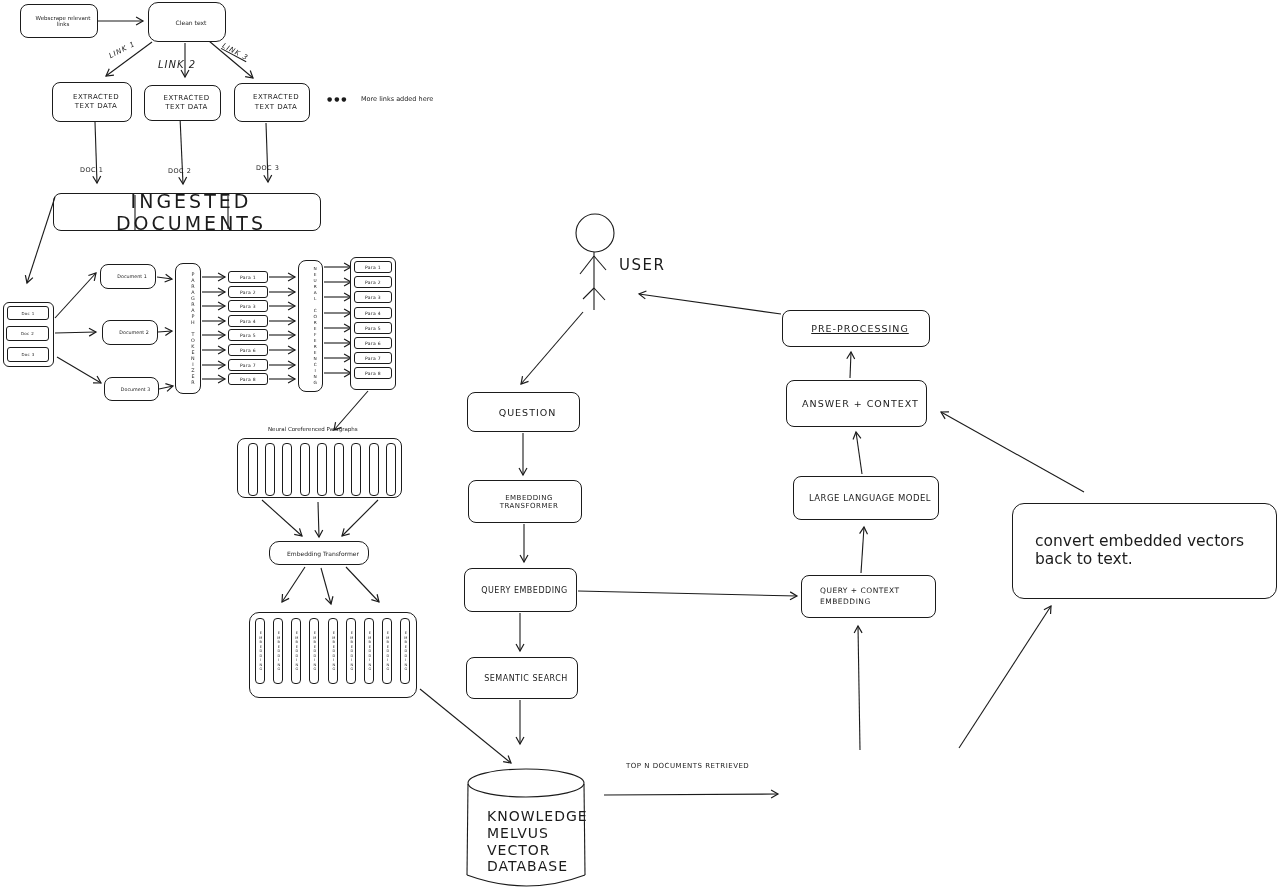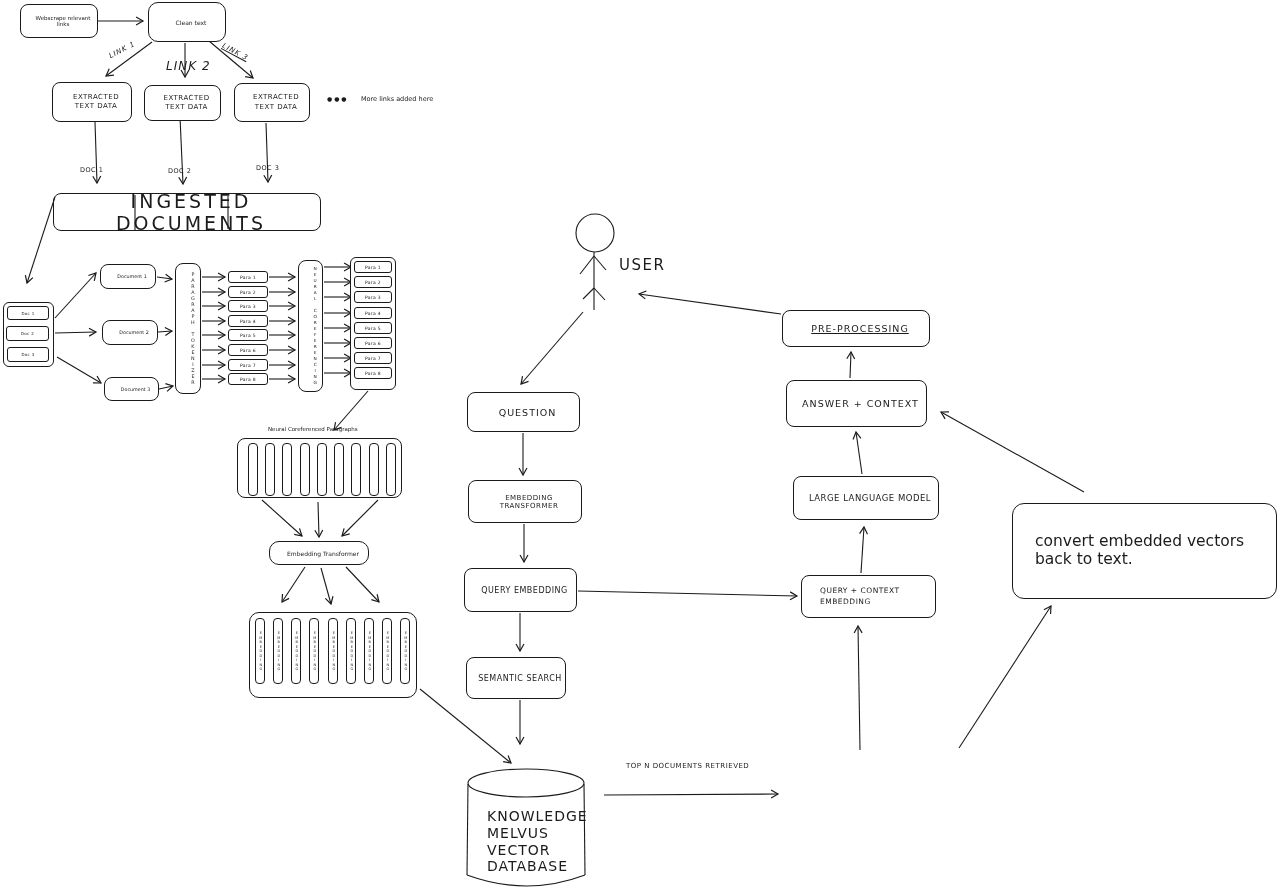--- a/index.html
+++ b/index.html
@@ -115,21 +115,21 @@
   </svg>
 
   <div class="box" style="left:20px;top:4px;width:78px;height:34px;font-size:5.5px;">
     <span>Webscrape relevant links</span>
   </div>
   <div class="box" style="left:148px;top:2px;width:78px;height:40px;font-size:6px;border-radius:10px;">
     <span>Clean text</span>
   </div>
 
   <div class="lbl" style="left:108px;top:46px;font-size:7px;letter-spacing:1px;transform:rotate(-27deg);font-style:italic;">LINK 1</div>
-  <div class="lbl" style="left:158px;top:59px;font-size:12px;letter-spacing:1px;font-style:italic;margin-left:8px;">LINK 2</div>
+  <div class="lbl" style="left:158px;top:59px;font-size:10px;letter-spacing:1px;font-style:italic;">LINK 2</div>
   <div class="lbl" style="left:221px;top:48px;font-size:7px;letter-spacing:1px;transform:rotate(28deg);font-style:italic;text-decoration:underline;">LINK 3</div>
 
   <div class="box stack2" style="left:52px;top:82px;width:80px;height:40px;font-size:7px;letter-spacing:0.5px;">
     <span>EXTRACTED</span>
     <span>TEXT DATA</span>
   </div>
   <div class="box stack2" style="left:144px;top:85px;width:77px;height:36px;font-size:7px;letter-spacing:0.5px;">
     <span>EXTRACTED</span>
     <span>TEXT DATA</span>
   </div>
@@ -225,21 +225,21 @@
   </div>
 
   <div class="box" style="left:468px;top:480px;width:114px;height:43px;font-size:7px;letter-spacing:0.5px;">
     <span>EMBEDDING TRANSFORMER</span>
   </div>
 
   <div class="box" style="left:464px;top:568px;width:113px;height:44px;font-size:8px;letter-spacing:0.5px;">
     <span>QUERY EMBEDDING</span>
   </div>
 
-  <div class="box" style="left:466px;top:657px;width:100px;height:42px;font-size:8px;letter-spacing:0.5px;">
+  <div class="box" style="left:466px;top:657px;width:112px;height:42px;font-size:8px;letter-spacing:0.5px;">
     <span>SEMANTIC SEARCH</span>
   </div>
 
   <div style="position:absolute;left:487px;top:808px;font-size:14px;letter-spacing:1px;line-height:1.2;display:flex;flex-direction:column;">
     <span>KNOWLEDGE</span>
     <span>MELVUS</span>
     <span>VECTOR</span>
     <span>DATABASE</span>
   </div>
 

